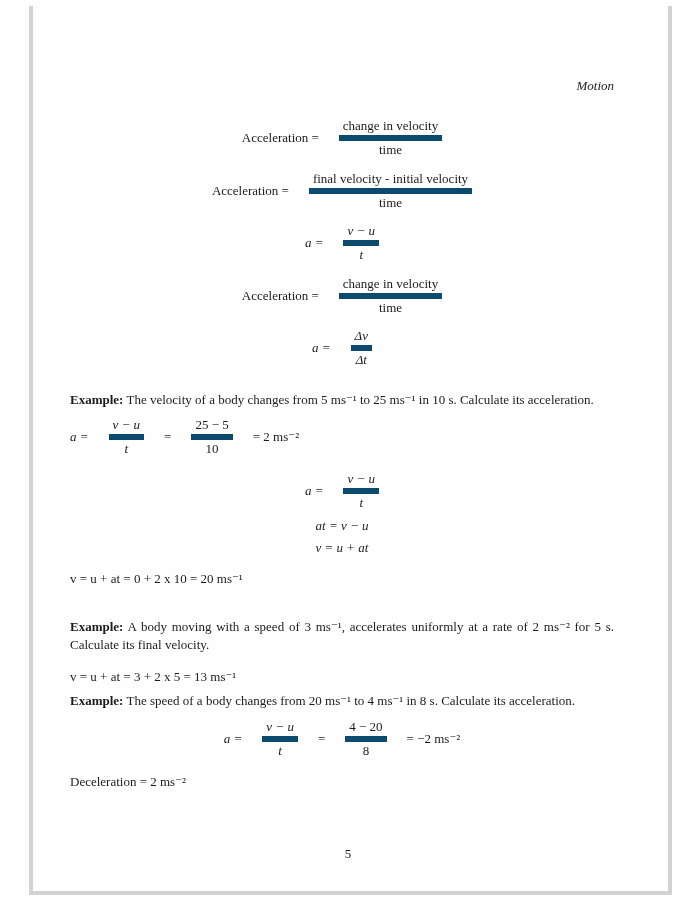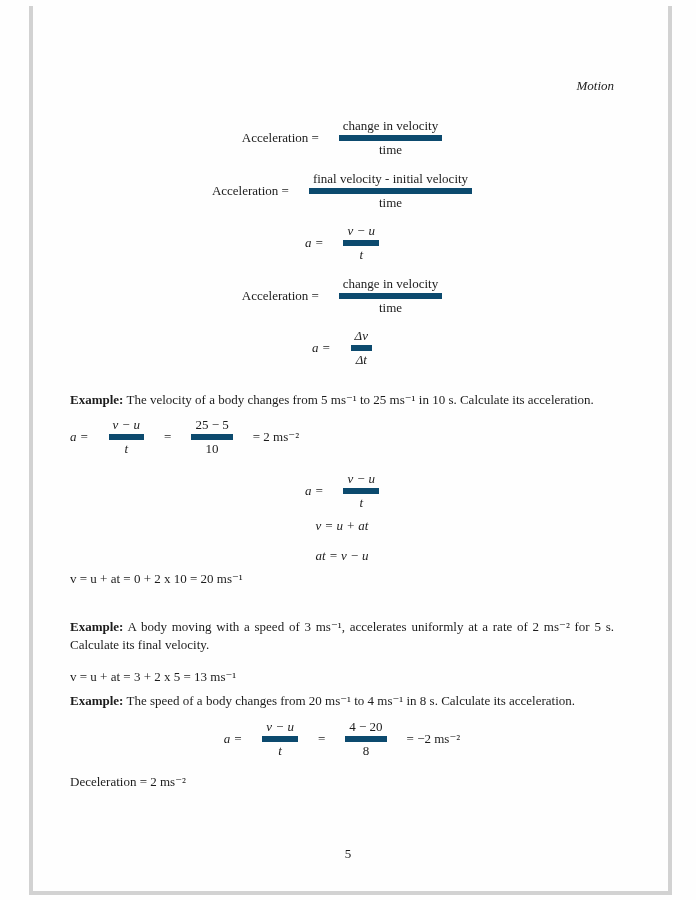--- a/index.html
+++ b/index.html
@@ -159,25 +159,25 @@
       <span class="result">= 2 ms⁻²</span>
     </div>
 
     <div class="eq math mb-sm">
       <span class="lhs">a =</span>
       <span class="frac">
         <span class="num">v − u</span>
         <span class="den">t</span>
       </span>
     </div>
+    <div class="eq math mb-sm">
+      <span>at = v − u</span>
+    </div>
     <div class="eq math mb-md">
       <span>v = u + at</span>
-    </div>
-    <div class="eq math mb-sm">
-      <span>at = v − u</span>
     </div>
 
 
     <p class="line mb-xl">v = u + at = 0 + 2 x 10 = 20 ms⁻¹</p>
 
     <p class="para mb-md">
       <b>Example:</b>
       <span>A body moving with a speed of 3 ms⁻¹, accelerates uniformly at a rate of 2 ms⁻² for 5 s. Calculate its final velocity.</span>
     </p>
 

